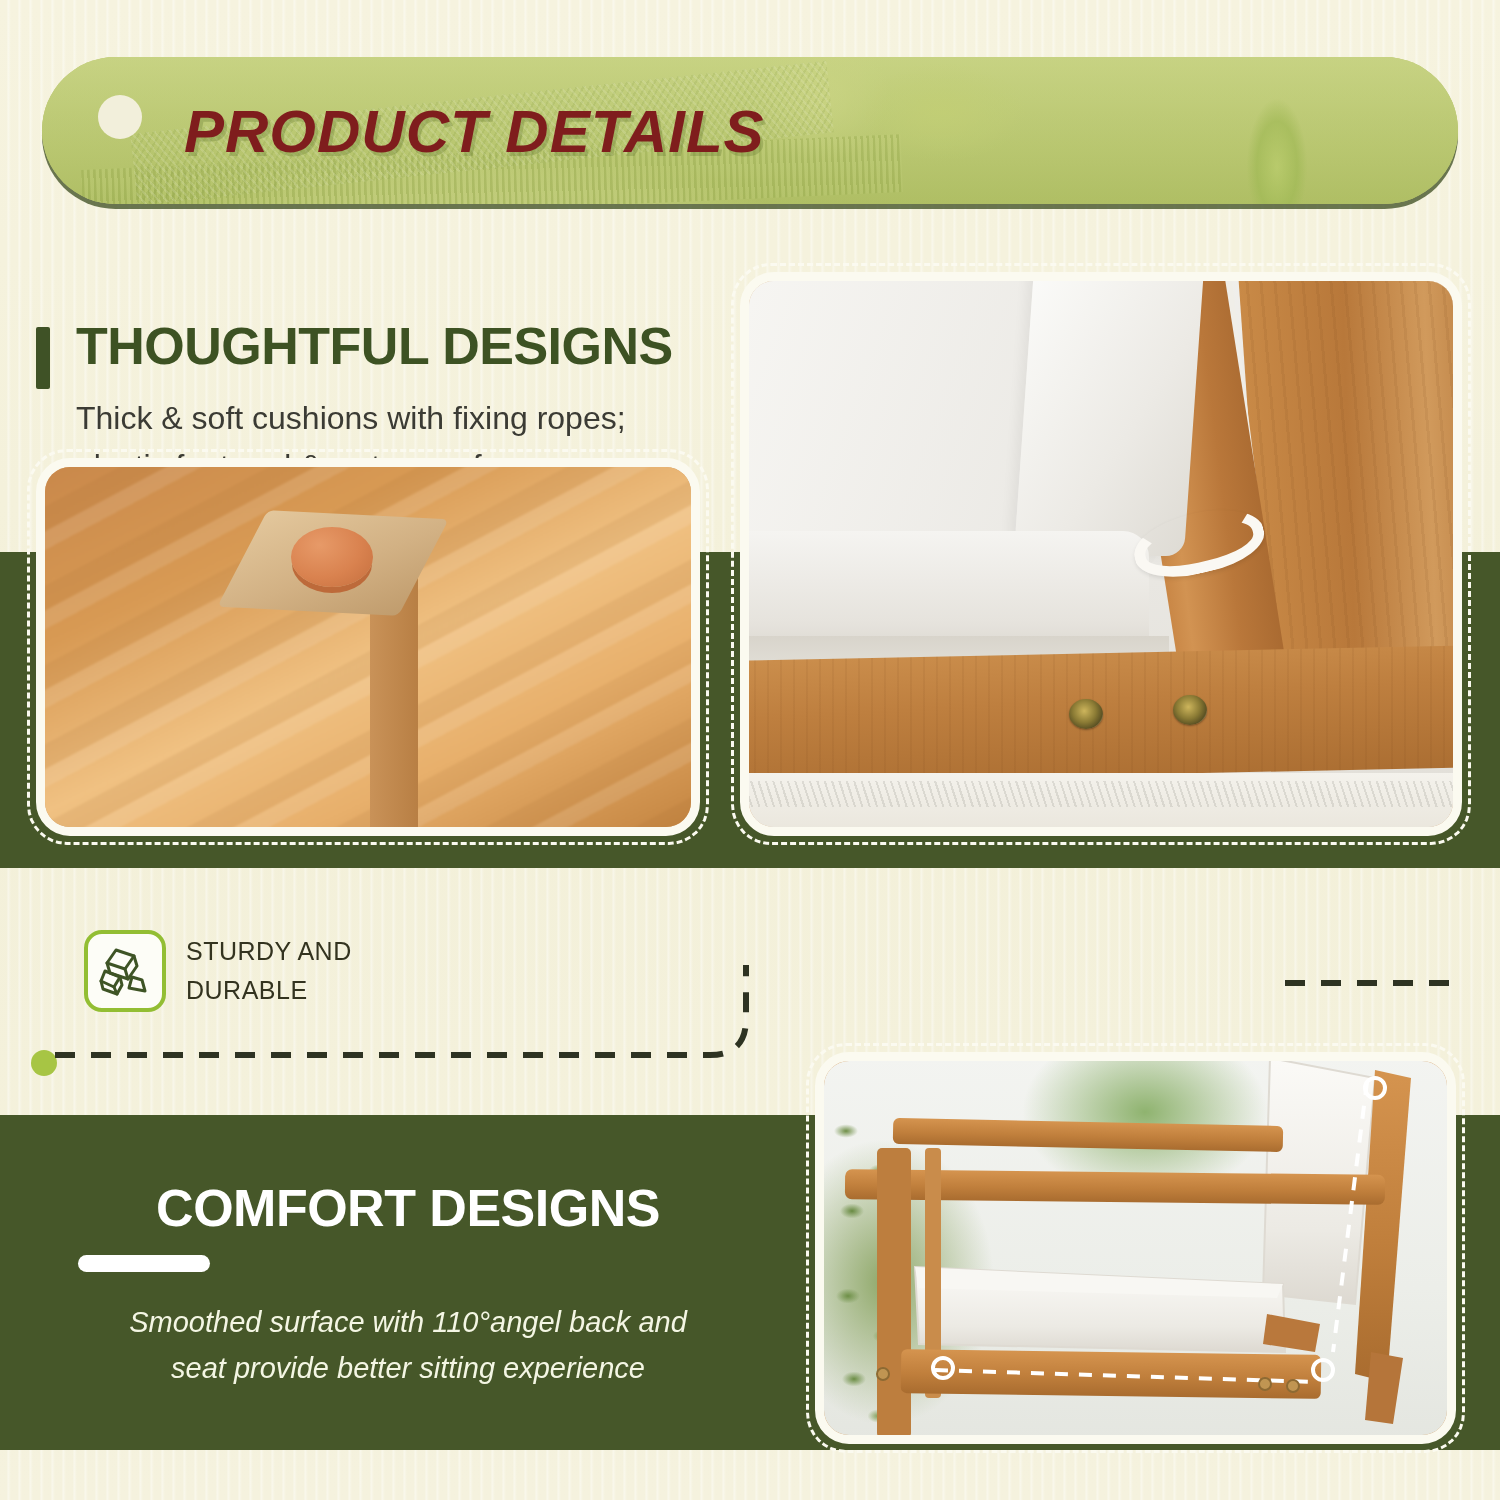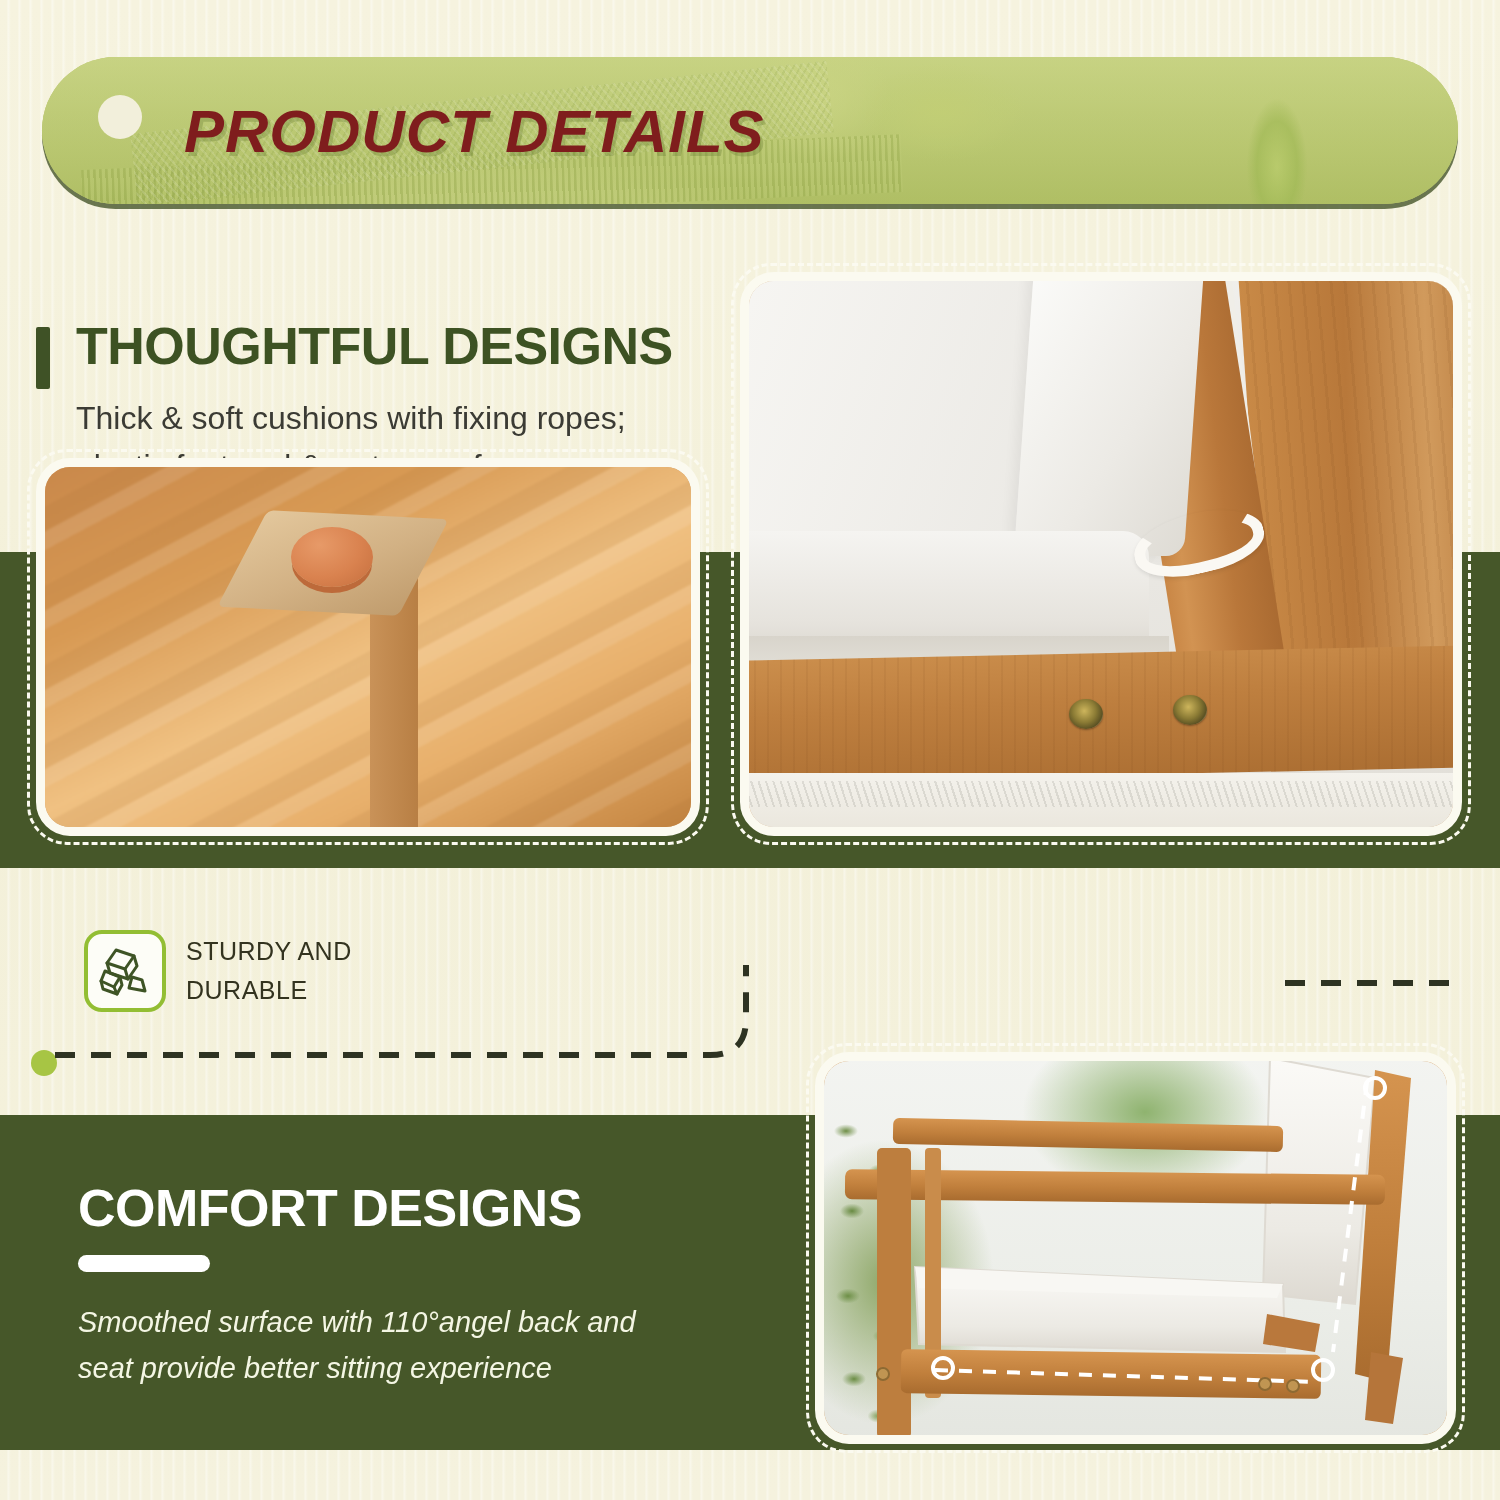--- a/index.html
+++ b/index.html
@@ -323,21 +323,21 @@
     border-radius: 50%;
     background: #A7C544;
   }
   .connector-svg {
     position: absolute;
     left: 50px; top: 960px;
     width: 790px; height: 130px;
   }
 
   
-  .sec2-text { position: absolute; left: 78px; top: 1178px; width: 660px; }
+  .sec2-text { position: absolute; left: 78px; top: 1178px; width: 660px; text-align: center; }
   .h-light {
     font-size: 52px;
     font-weight: 900;
     color: #FFFFFF;
     letter-spacing: -0.5px;
     white-space: nowrap;
   }
   .h-underline {
     margin-top: 17px;
     width: 132px; height: 17px;

